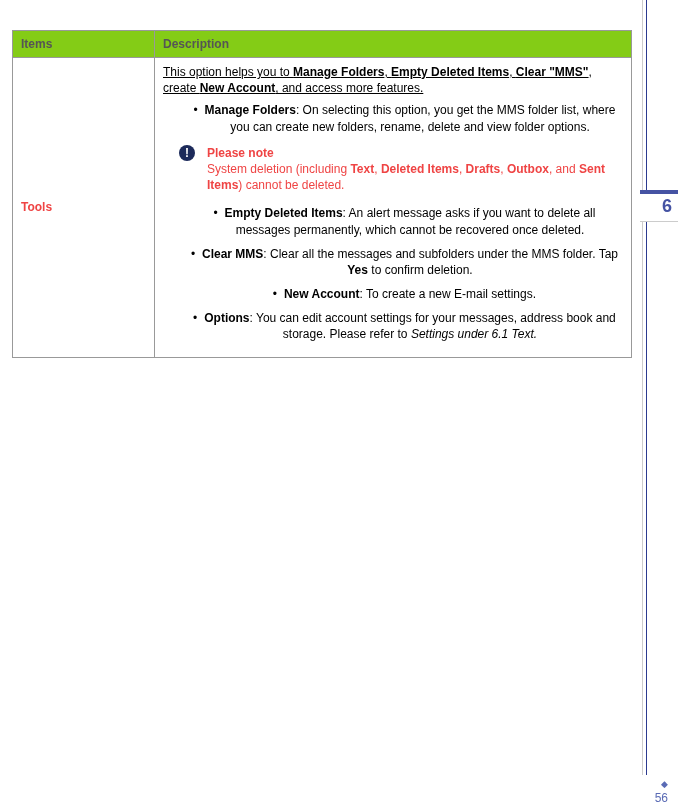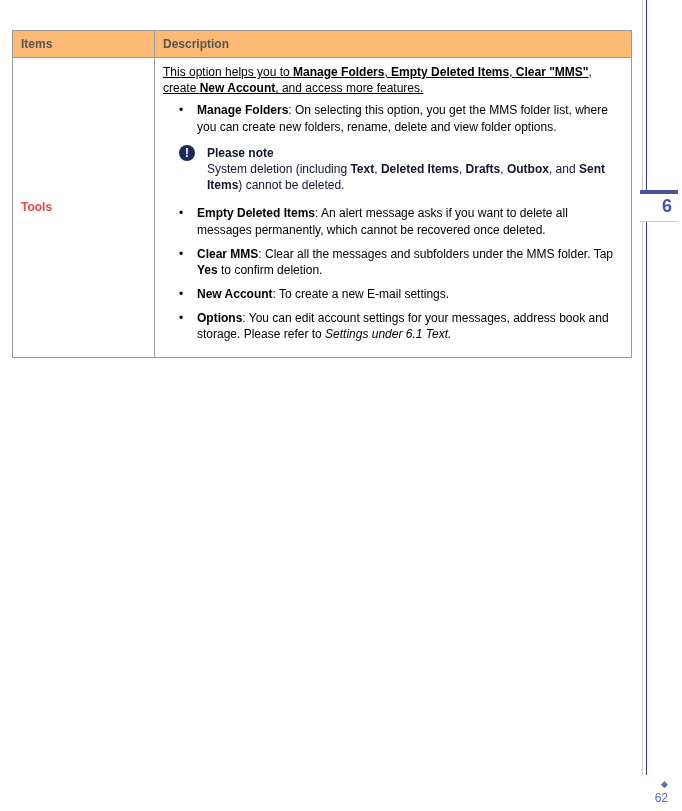--- a/index.html
+++ b/index.html
@@ -25,41 +25,42 @@
     width: 620px;
   }
   table.doc-table th, table.doc-table td {
     border: 1px solid #999;
     padding: 6px 8px;
     text-align: left;
     vertical-align: top;
     font-size: 12px;
   }
   table.doc-table th {
-    background: #fdba74;
+    background: #84cc16;
     color: #555;
     font-weight: bold;
   }
   .col-items { width: 125px; }
   .row-label {
     font-weight: bold;
     vertical-align: middle !important;
     color: #ef4444;
   }
   .desc p { margin: 0 0 6px 0; line-height: 1.35; text-decoration: underline; }
   ul.bullets {
     list-style: none;
     padding: 0;
     margin: 0;
   }
   ul.bullets li {
     margin: 0 0 8px 0;
     padding-left: 34px;
     text-indent: -18px;
     line-height: 1.35;
+    text-align: center;
   }
   ul.bullets li:before {
     content: "•";
     display: inline-block;
     width: 18px;
     text-indent: 0;
   }
   .note-block {
     display: flex;
     align-items: flex-start;
@@ -74,21 +75,21 @@
     color: #fff;
     display: flex;
     align-items: center;
     justify-content: center;
     font-size: 12px;
     font-weight: bold;
     margin-right: 12px;
     flex-shrink: 0;
   }
   .note-text {
-    color: #0f172a;
+    color: #ef4444;
   }
   .note-text .nt-title { font-weight: bold; display: block; }
   b { font-weight: bold; }
   .italic { font-style: italic; }
   .right-rail {
     position: absolute;
     right: 14px;
     top: 0;
     bottom: 0;
     width: 26px;
@@ -200,14 +201,14 @@
   <div class="vline"></div>
   <div class="chapter-marker">
     <div class="bar"></div>
     <div class="num">6</div>
     <div class="barb"></div>
   </div>
 </div>
 
 <div class="page-num">
   <span class="diamond">◆</span>
-  <span>62</span>
+  <span>56</span>
 </div>
 
 </body></html>

